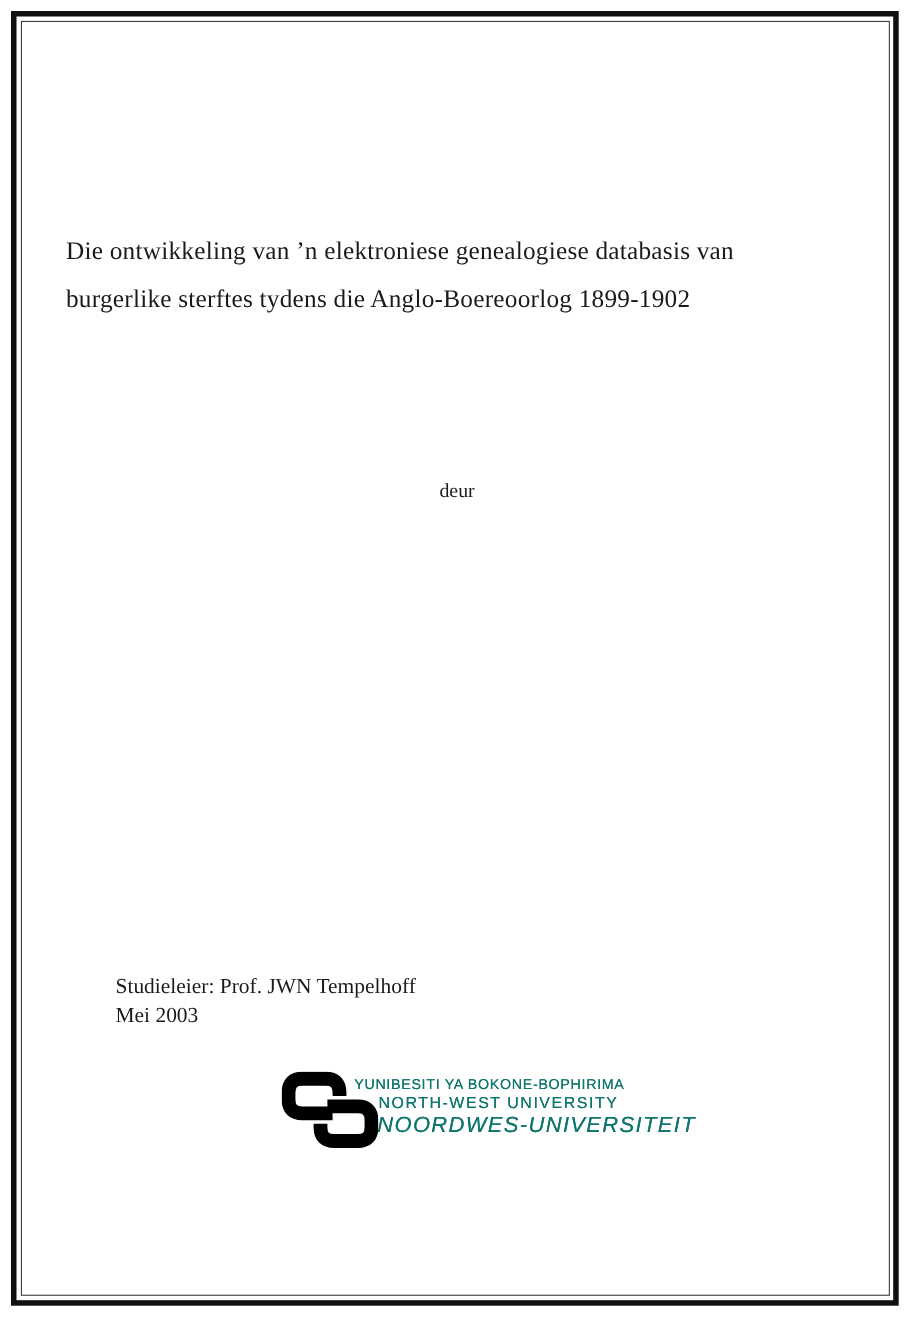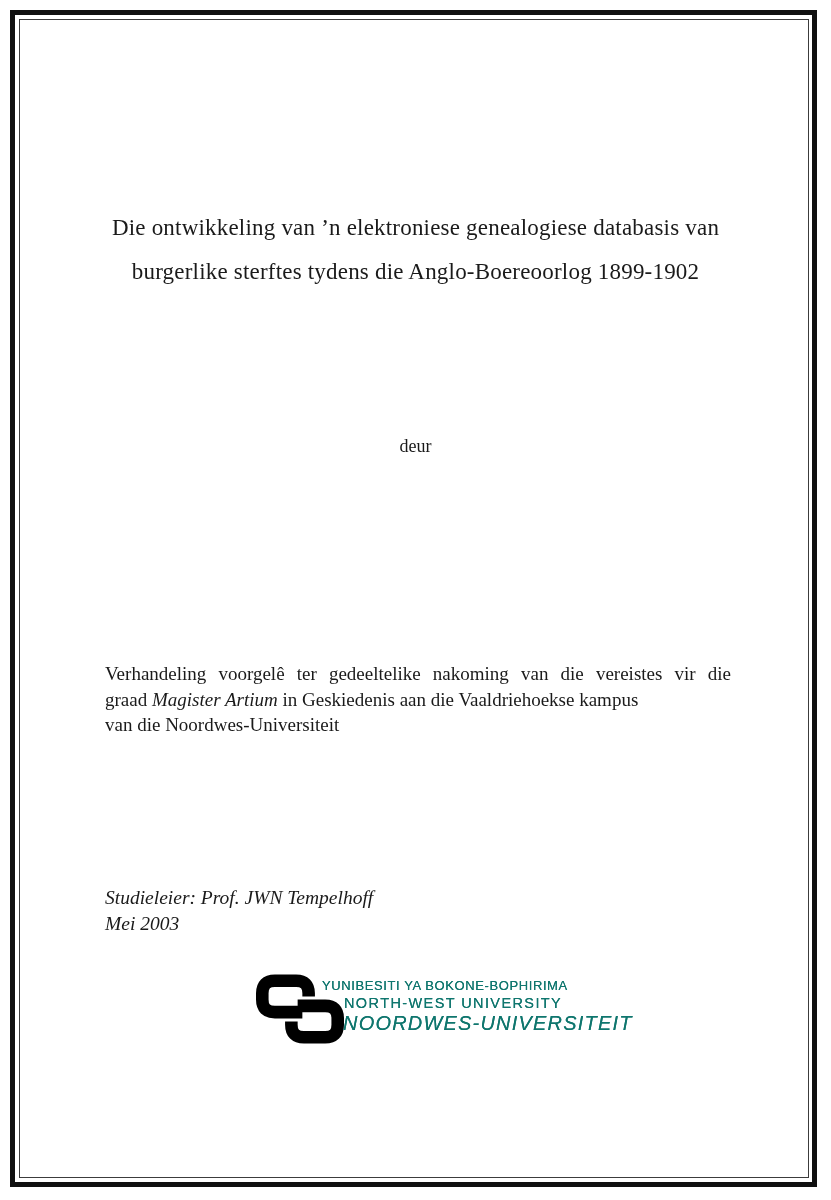--- a/index.html
+++ b/index.html
@@ -20,21 +20,21 @@
   }
   .frame-inner {
     position: absolute;
     left: 19px; top: 19px; right: 22px; bottom: 22px;
     border: 1px solid #3c3c3c;
     pointer-events: none;
   }
   .thesis-title {
     position: absolute;
     left: 60px; right: 60px; top: 206px;
-    text-align: center;
+    text-align: left;
     font-size: 23px;
     line-height: 44px;
     letter-spacing: 0.2px;
   }
   .byline {
     position: absolute;
     left: 0; right: 0; top: 436px;
     text-align: center;
     font-size: 18px;
   }
@@ -53,21 +53,20 @@
   }
   .statement .justified {
     text-align: justify;
     text-align-last: justify;
   }
   .supervisor-block {
     position: absolute;
     left: 105px; top: 885px;
     font-size: 19.5px;
     line-height: 25.5px;
-    font-style: italic;
   }
   .logo {
     position: absolute;
     left: 256px; top: 971px;
     width: 330px; height: 82px;
     font-family: "Liberation Sans", "DejaVu Sans", sans-serif;
     color: #0f766e;
   }
   .logo-mark {
     position: absolute;
@@ -88,25 +87,20 @@
   <div class="frame-inner"></div>
 
   <div class="thesis-title">
     <div>Die ontwikkeling van ’n elektroniese genealogiese databasis van</div>
     <div>burgerlike sterftes tydens die Anglo-Boereoorlog 1899-1902</div>
   </div>
 
   <div class="byline">deur</div>
 
 
-  <div class="statement">
-    <div class="justified">Verhandeling voorgelê ter gedeeltelike nakoming van die vereistes vir die</div>
-    <div><span>graad </span><i>Magister Artium</i><span> in Geskiedenis aan die Vaaldriehoekse kampus</span></div>
-    <div>van die Noordwes-Universiteit</div>
-  </div>
 
   <div class="supervisor-block">
     <div>Studieleier: Prof. JWN Tempelhoff</div>
     <div>Mei 2003</div>
   </div>
 
   <div class="logo">
     <svg class="logo-mark" width="88" height="70" viewBox="0 0 112 88" aria-hidden="true">
       <path d="M 67 28 L 67 24 Q 67 8 51 8 L 24 8 Q 8 8 8 24 L 8 32 Q 8 48 24 48 L 59 48" fill="none" stroke="currentColor" stroke-width="16"></path>
       <path d="M 45 60 L 45 64 Q 45 80 61 80 L 88 80 Q 104 80 104 64 L 104 56 Q 104 40 88 40 L 53 40" fill="none" stroke="currentColor" stroke-width="16"></path>

